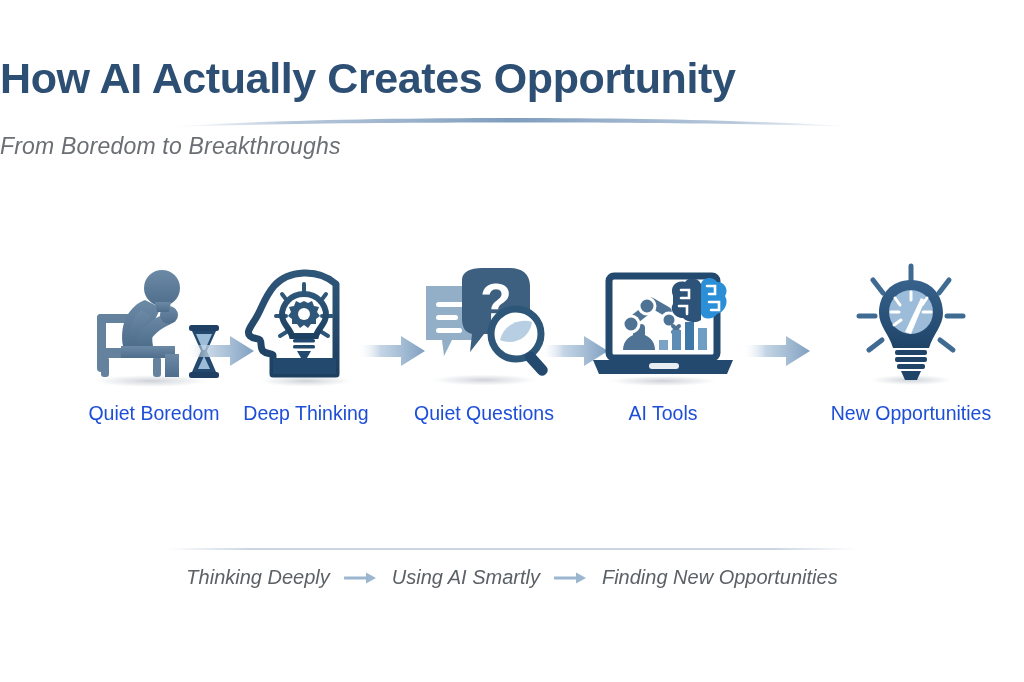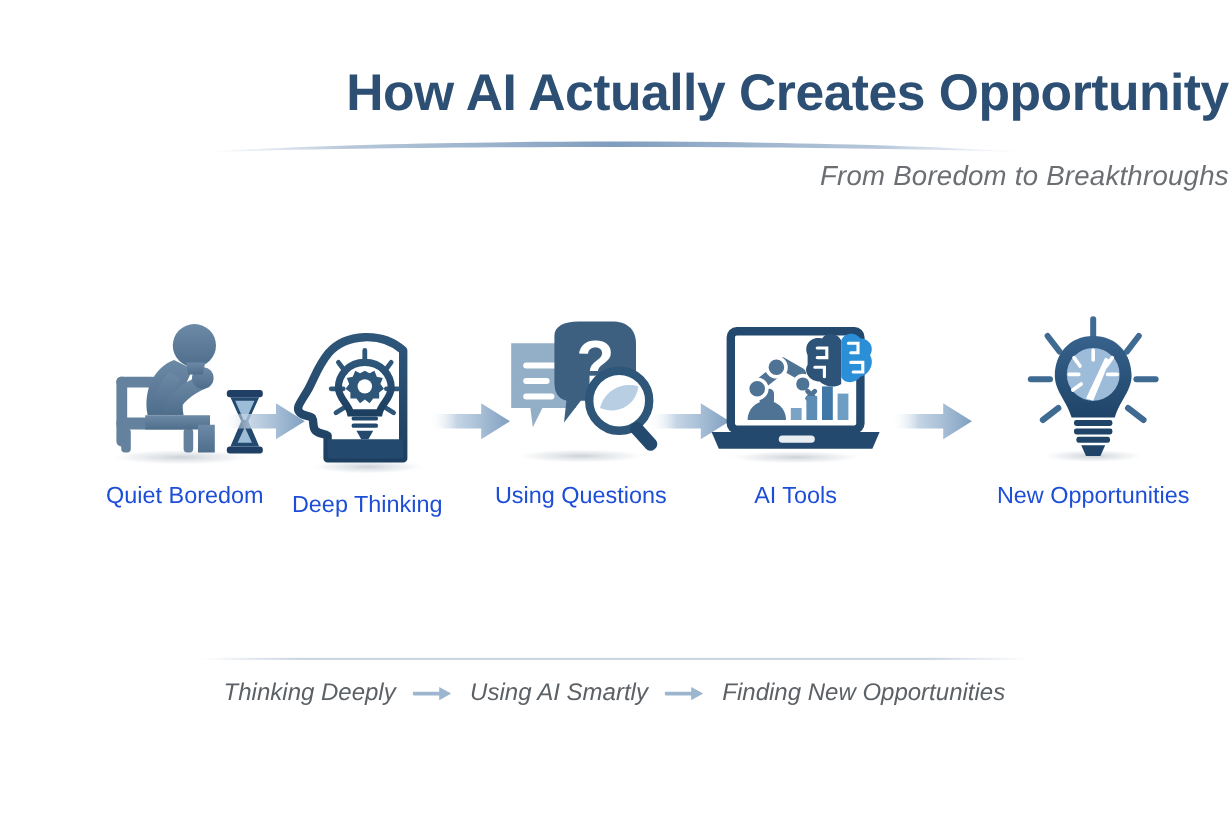--- a/index.html
+++ b/index.html
@@ -20,21 +20,21 @@
     height: 682px;
     background: #ffffff;
   }
 
   
   .header {
     position: absolute;
     top: 56px;
     left: 0;
     width: 1024px;
-    text-align: right;
+    text-align: left;
   }
   .title {
     font-family: "Liberation Sans", sans-serif;
     font-size: 43px;
     font-weight: bold;
     color: #2d4f74;
     letter-spacing: -0.4px;
     line-height: 1.05;
     margin: 0;
     white-space: nowrap;
@@ -212,21 +212,21 @@
       </div>
       <div class="stage-label">Quiet Boredom</div>
     </div>
 
     <div class="arrow" style="left:186px;">
       <svg width="70" height="34" viewBox="0 0 70 34">
         <path d="M0 11 L44 11 L44 2 L68 17 L44 32 L44 23 L0 23 Z" fill="url(#arrowGrad)"></path>
       </svg>
     </div>
 
-    <div class="stage" style="left:222px; top:8px;">
+    <div class="stage" style="left:222px; top:0;">
       <div class="stage-icon">
         <svg width="132" height="126" viewBox="0 0 132 126">
           <ellipse cx="66" cy="119" rx="50" ry="6" fill="url(#shadowGrad)"></ellipse>
 
           <path d="M96 22 C78 6 48 8 34 24 C24 36 22 46 16 56 C10 66 6 70 10 74 C13 77 18 76 20 78 C22 81 20 86 23 89 C26 92 31 91 33 93 L33 112 L96 112 L96 22 Z" fill="none" stroke="url(#navyGrad)" stroke-width="7" stroke-linejoin="round" stroke-linecap="round"></path>
           <path d="M33 96 L33 112 L96 112 L96 96 Z" fill="#234a6e"></path>
 
           <g stroke="#2e5679" stroke-width="4" stroke-linecap="round">
             <line x1="64" y1="22" x2="64" y2="32"></line>
             <line x1="42" y1="32" x2="48" y2="40"></line>
@@ -278,21 +278,21 @@
             <text x="88" y="58" text-anchor="middle" font-family="'Liberation Sans', sans-serif" font-size="52" font-weight="bold" fill="#ffffff">?</text>
           </g>
 
           <g>
             <circle cx="108" cy="72" r="25" fill="#ffffff" stroke="#2e5679" stroke-width="7"></circle>
             <path d="M92 78 C96 62 112 56 124 60 C122 76 106 84 92 78 Z" fill="#b8cfe3"></path>
             <rect x="123" y="88" width="11" height="28" rx="5" transform="rotate(-42 128 102)" fill="#234a6e"></rect>
           </g>
         </svg>
       </div>
-      <div class="stage-label">Using Questions</div>
+      <div class="stage-label">Quiet Questions</div>
     </div>
 
     <div class="arrow" style="left:540px;">
       <svg width="70" height="34" viewBox="0 0 70 34">
         <path d="M0 11 L44 11 L44 2 L68 17 L44 32 L44 23 L0 23 Z" fill="url(#arrowGrad)"></path>
       </svg>
     </div>
 
     <div class="stage" style="left:579px; top:0;">
       <div class="stage-icon">

